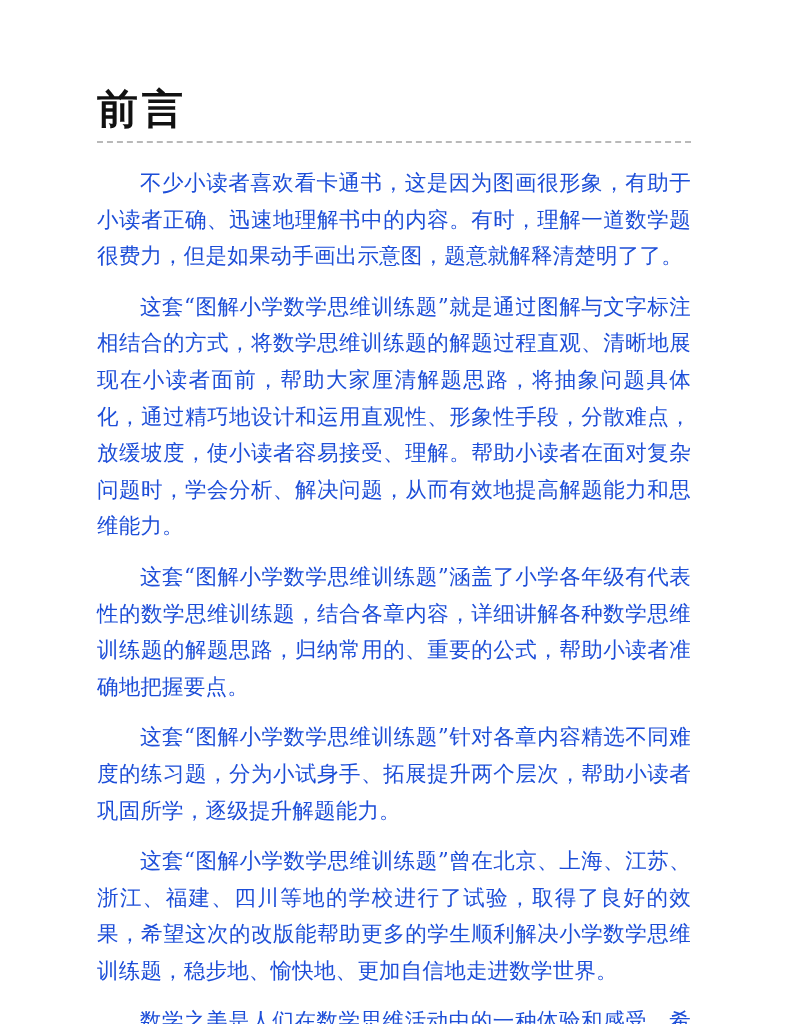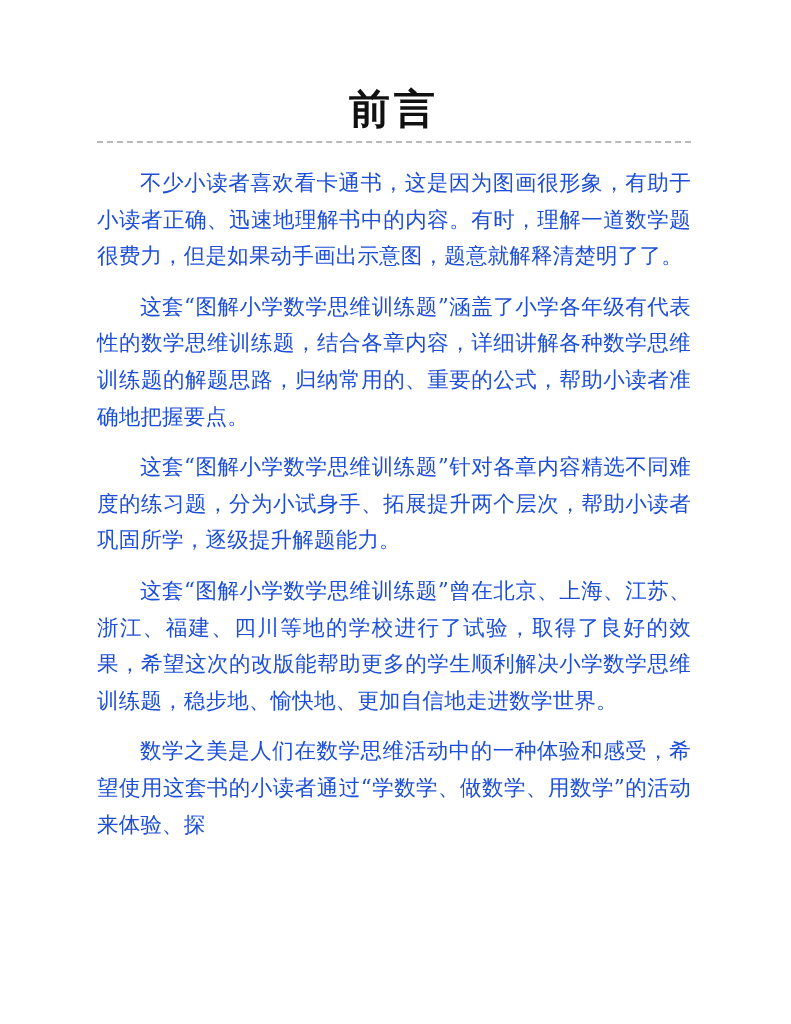--- a/index.html
+++ b/index.html
@@ -23,21 +23,20 @@
   }
 
   .content {
     position: absolute;
     left: 97px;
     top: 0;
     width: 594px;
   }
 
   .doc-title {
-    text-align: center;
     font-family: "DejaVu Sans", "Liberation Sans", sans-serif;
     font-weight: 700;
     font-size: 41px;
     line-height: 46px;
     color: #111111;
     letter-spacing: 4px;
     margin: 0;
     padding-top: 86px;
     padding-bottom: 0;
   }
@@ -75,20 +74,21 @@
 
 <div class="page">
   <div class="content">
 
     <h1 class="doc-title">前言</h1>
 
     <hr class="title-rule">
 
     <div class="body-text">
       <p class="para">不少小读者喜欢看卡通书，这是因为图画很形象，有助于小读者正确、迅速地理解书中的内容。有时，理解一道数学题很费力，但是如果动手画出示意图，题意就解释清楚明了了。</p>
+      <p class="para">这套“图解小学数学思维训练题”就是通过图解与文字标注相结合的方式，将数学思维训练题的解题过程直观、清晰地展现在小读者面前，帮助大家厘清解题思路，将抽象问题具体化，通过精巧地设计和运用直观性、形象性手段，分散难点，放缓坡度，使小读者容易接受、理解。帮助小读者在面对复杂问题时，学会分析、解决问题，从而有效地提高解题能力和思维能力。</p>
       <p class="para">这套“图解小学数学思维训练题”涵盖了小学各年级有代表性的数学思维训练题，结合各章内容，详细讲解各种数学思维训练题的解题思路，归纳常用的、重要的公式，帮助小读者准确地把握要点。</p>
       <p class="para">这套“图解小学数学思维训练题”针对各章内容精选不同难度的练习题，分为小试身手、拓展提升两个层次，帮助小读者巩固所学，逐级提升解题能力。</p>
       <p class="para">这套“图解小学数学思维训练题”曾在北京、上海、江苏、浙江、福建、四川等地的学校进行了试验，取得了良好的效果，希望这次的改版能帮助更多的学生顺利解决小学数学思维训练题，稳步地、愉快地、更加自信地走进数学世界。</p>
       <p class="para">数学之美是人们在数学思维活动中的一种体验和感受，希望使用这套书的小读者通过“学数学、做数学、用数学”的活动来体验、探</p>
     </div>
 
   </div>
 </div>
 
 </body></html>

